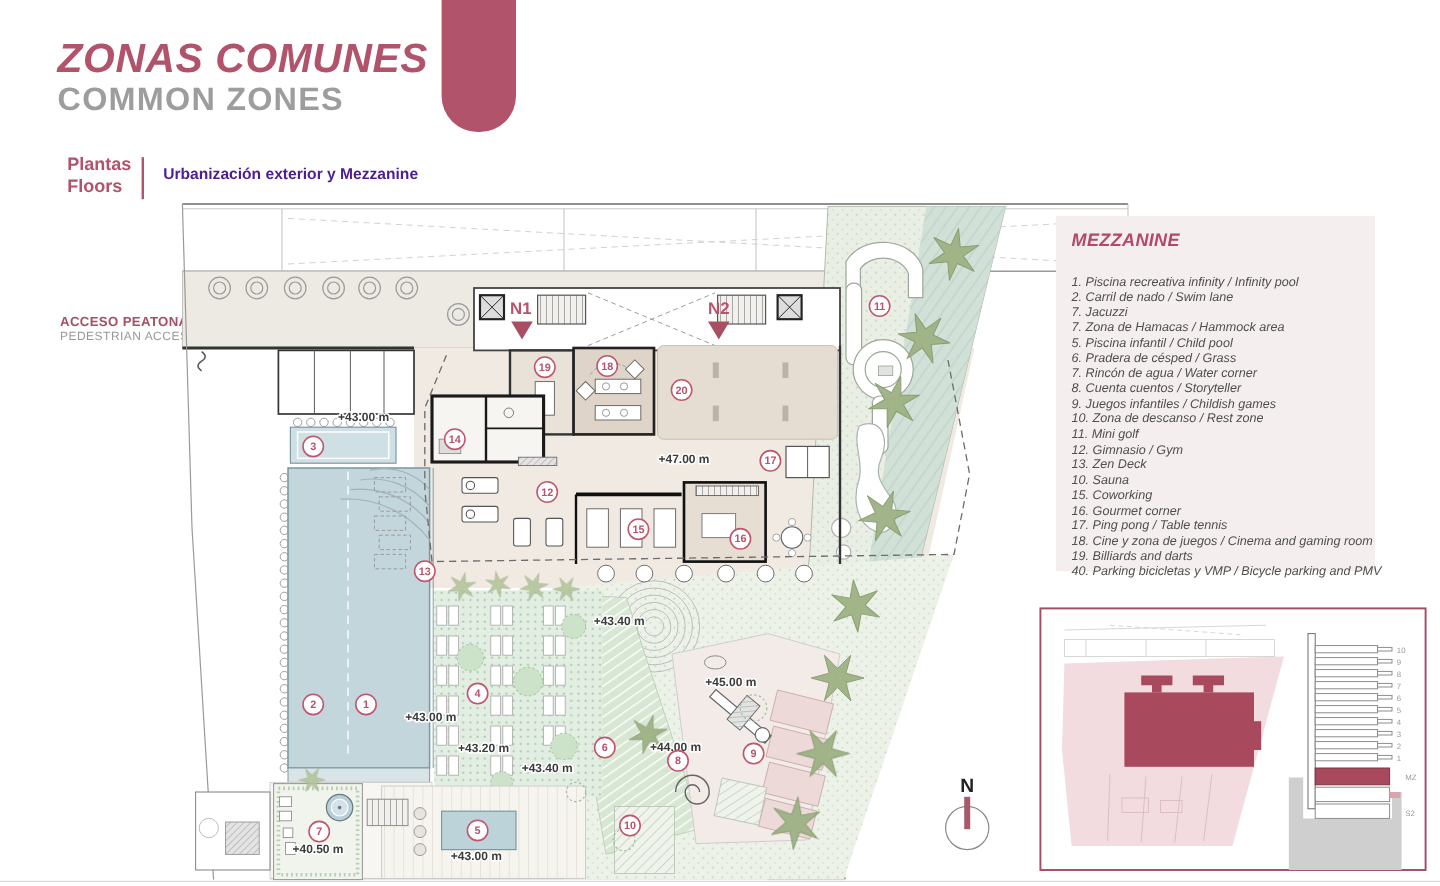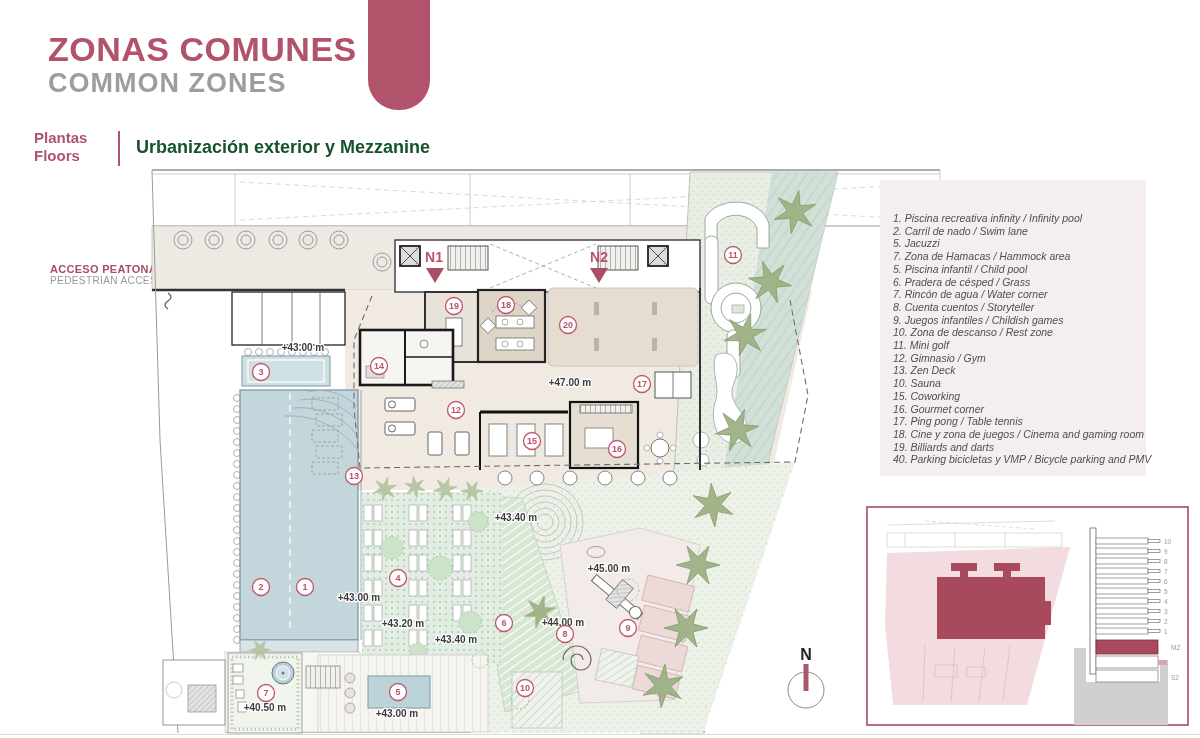--- a/index.html
+++ b/index.html
@@ -2,26 +2,26 @@
 <html><head>
 <meta charset="utf-8">
 <style>
   html,body{margin:0;padding:0;}
   body{
     width:1200px;height:738px;position:relative;overflow:hidden;
     background:#ffffff;font-family:"Liberation Sans",sans-serif;
   }
   .abs{position:absolute;}
   
-  #title{left:48px;top:30px;font-size:34px;font-weight:800;color:#b1536a;letter-spacing:.5px;}
+  #title{left:48px;top:30px;font-size:34px;font-weight:800;color:#b1536a;letter-spacing:.5px;font-style:italic;}
   #subtitle{left:48px;top:68px;font-size:27px;font-weight:600;color:#9d9d9d;letter-spacing:1px;text-align:right;}
   #tab-shape{left:368px;top:0;width:62px;height:110px;background:#b1536a;border-radius:0 0 30px 30px;}
-  #plantas{left:34px;top:129px;font-size:15px;font-weight:700;color:#b1536a;line-height:18px;}
+  #plantas{left:56px;top:129px;font-size:15px;font-weight:700;color:#b1536a;line-height:18px;}
   #hdr-divider{left:118px;top:131px;width:2px;height:35px;background:#b1536a;}
-  #section-title{left:136px;top:137px;font-size:18px;font-weight:700;color:#14532d;}
+  #section-title{left:136px;top:137px;font-size:13px;font-weight:700;color:#4c1d95;}
   
   #access{left:50px;top:263px;text-align:left;}
   #access .l1{font-size:11px;font-weight:700;color:#a94f63;letter-spacing:.3px;}
   #access .l2{font-size:10px;color:#989898;letter-spacing:.4px;}
   #access-arrow{left:152px;top:259px;width:0;height:0;
     border-top:13px solid transparent;border-bottom:13px solid transparent;
     border-left:24px solid #a94f63;}
   
   #legend{left:880px;top:180px;width:266px;height:296px;background:#f4eeee;
     padding:12px 12px 10px 13px;box-sizing:border-box;}
@@ -540,24 +540,25 @@
   </g>
 
   <g>
     <text x="806" y="660" class="north-t">N</text>
     <circle cx="806" cy="690" r="18" fill="none" stroke="#8a8a8a" stroke-width="1"></circle>
     <rect x="803.5" y="664" width="5" height="27" fill="#a85a6b"></rect>
   </g>
 </svg>
 
 <div class="abs" id="legend">
+  <h2>MEZZANINE</h2>
   <div class="items">
     <div>1. Piscina recreativa infinity / Infinity pool</div>
     <div>2. Carril de nado / Swim lane</div>
-    <div>5. Jacuzzi</div>
+    <div>7. Jacuzzi</div>
     <div>7. Zona de Hamacas / Hammock area</div>
     <div>5. Piscina infantil / Child pool</div>
     <div>6. Pradera de césped / Grass</div>
     <div>7. Rincón de agua / Water corner</div>
     <div>8. Cuenta cuentos / Storyteller</div>
     <div>9. Juegos infantiles / Childish games</div>
     <div>10. Zona de descanso / Rest zone</div>
     <div>11. Mini golf</div>
     <div>12. Gimnasio / Gym</div>
     <div>13. Zen Deck</div>

